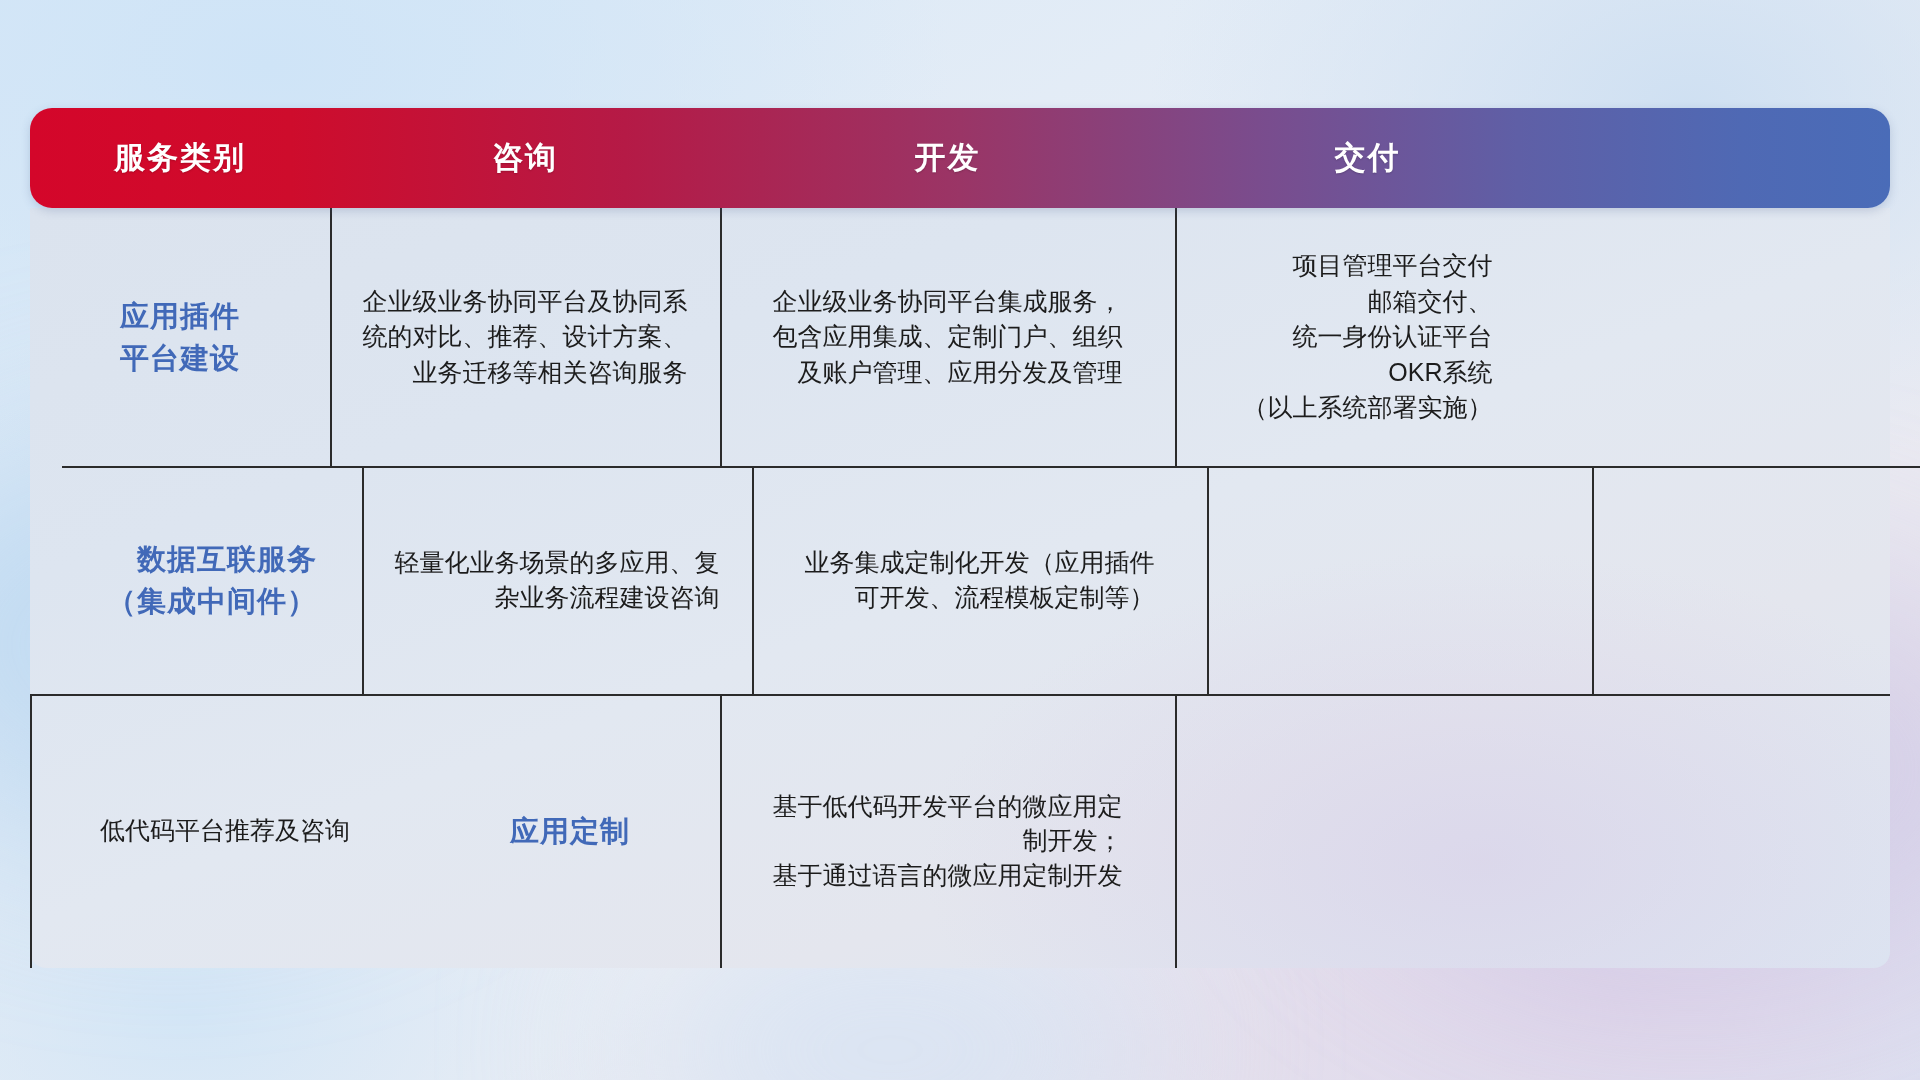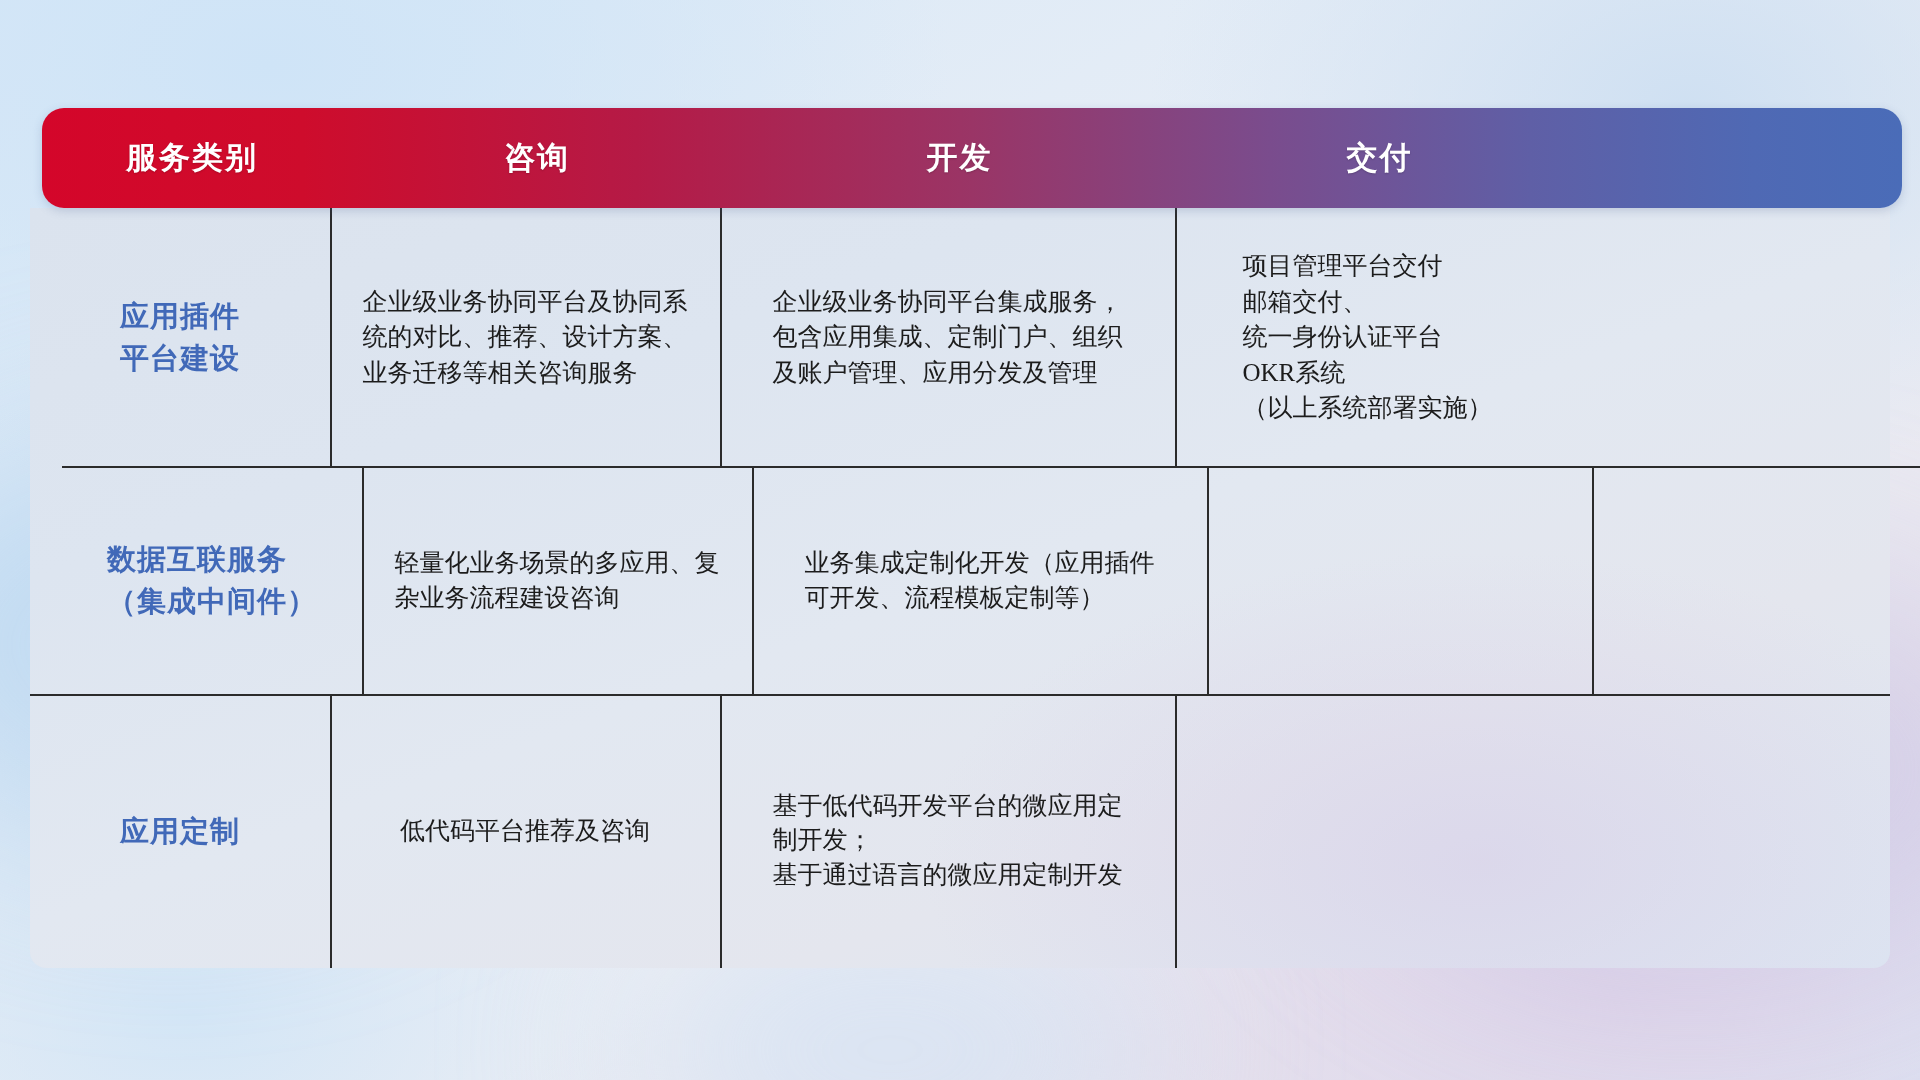--- a/index.html
+++ b/index.html
@@ -60,21 +60,20 @@
         #d4062a 0%,
         #ce0c2c 14%,
         #b51a46 32%,
         #9a3566 50%,
         #7a4c8d 66%,
         #5f5fa6 80%,
         #4f69b4 92%,
         #4a6cb8 100%);
     box-shadow: 0 3px 10px rgba(70,90,140,0.22);
     z-index: 3;
-    margin-left: 12px;
   }
   .hcell {
     display: flex;
     align-items: center;
     justify-content: center;
     color: #ffffff;
     font-size: 31px;
     font-weight: bold;
     letter-spacing: 2px;
     text-shadow: 0 1px 2px rgba(0,0,0,0.18);
@@ -111,23 +110,22 @@
     left: 0; right: 0; top: 0;
     height: 2px;
     background: #2b2b2b;
   }
 
   .cell {
     display: flex;
     align-items: center;
     justify-content: center;
     padding: 10px 14px;
-    text-align: left;
-    position: relative;
-    font-family: Liberation Serif, serif;
+    text-align: right;
+    position: relative;
   }
 
   
   .cell.vsep::before {
     content: "";
     position: absolute;
     left: 0;
     top: 0;
     bottom: 0;
     width: 2px;
@@ -228,25 +226,25 @@
       </div>
       <div class="cell col-3 vsep">
         <span class="cell-text"></span>
       </div>
       <div class="cell col-4 vsep">
         <span class="cell-text"></span>
       </div>
     </div>
 
     <div class="trow" id="row-2">
+      <div class="cell col-1 vsep">
+        <span class="cell-text">低代码平台推荐及咨询</span>
+      </div>
       <div class="cell col-0">
         <span class="cat-label">应用定制</span>
-      </div>
-      <div class="cell col-1 vsep">
-        <span class="cell-text">低代码平台推荐及咨询</span>
       </div>
       <div class="cell col-2 vsep">
         <span class="cell-text tight">基于低代码开发平台的微应用定
 制开发；
 基于通过语言的微应用定制开发</span>
       </div>
       <div class="cell col-4 vsep">
         <span class="cell-text"></span>
       </div>
     </div>

